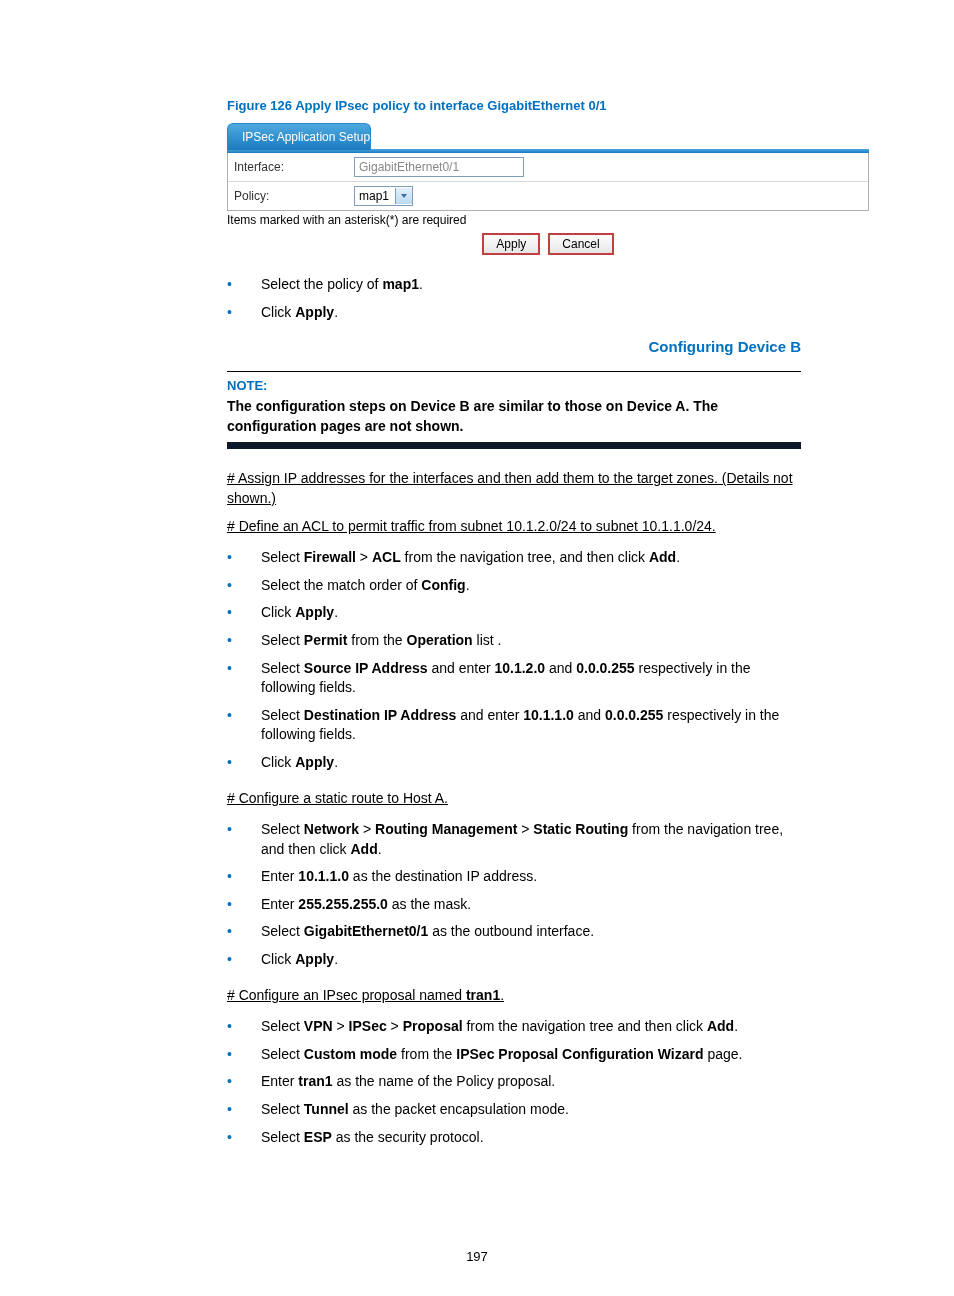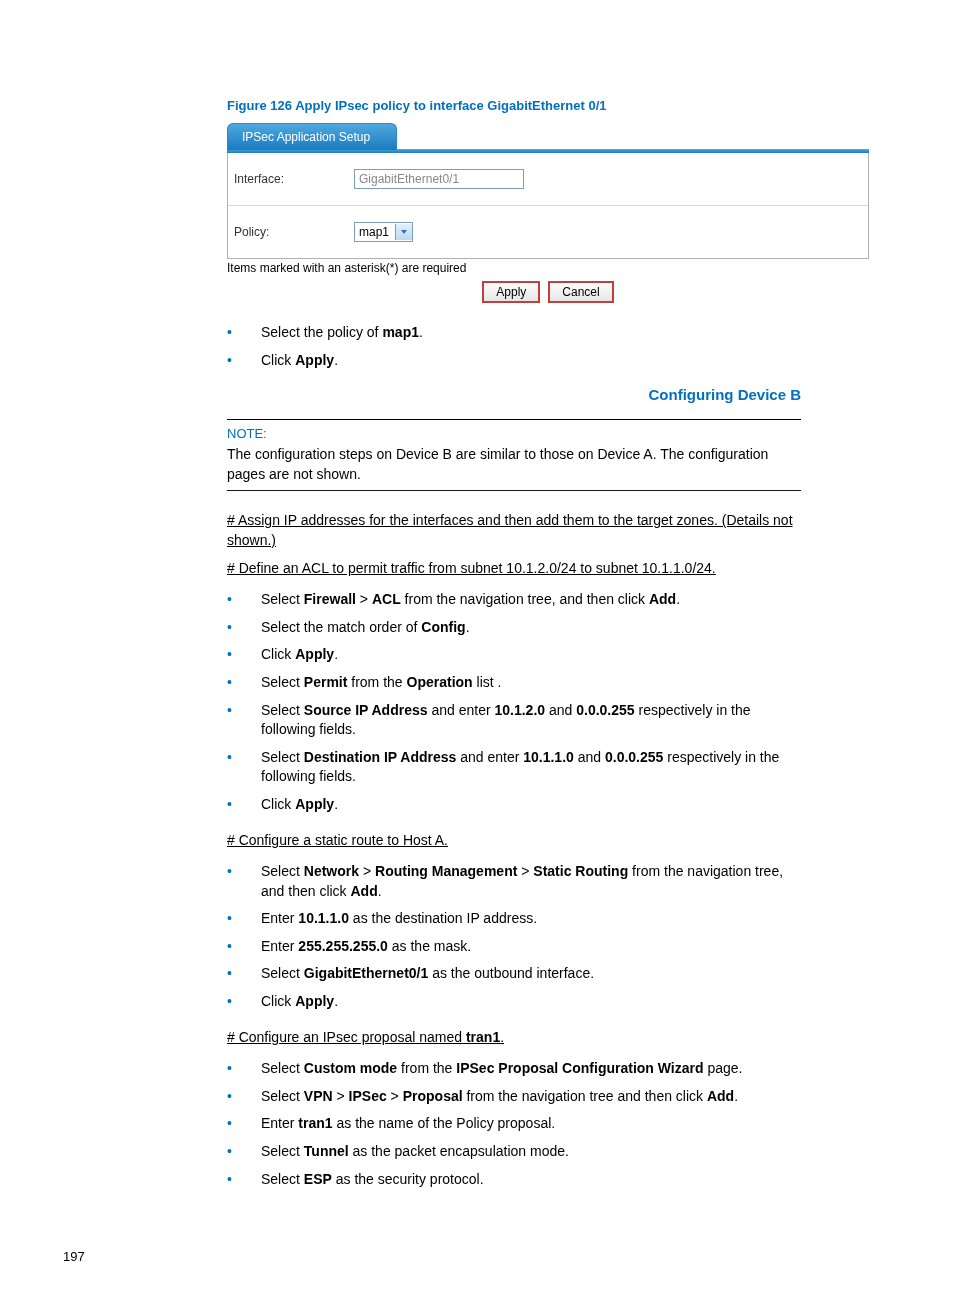--- a/index.html
+++ b/index.html
@@ -27,21 +27,21 @@
   }
   .figure-box {
     margin-left: 74px;
     margin-bottom: 20px;
   }
   .tab {
     display: inline-block;
     background: linear-gradient(#4fa9e0, #1a7bc0);
     color: #fff;
     font-size: 12px;
-    padding: 6px 26px 6px 14px;
+    padding: 6px 0 6px 14px;
     border-radius: 6px 6px 0 0;
     border: 1px solid #268acb;
     border-bottom: none;
   }
   .blue-bar {
     height: 4px;
     background: linear-gradient(#4fa9e0, #1a7bc0);
     width: 642px;
     margin-top: -1px;
   }
@@ -49,21 +49,21 @@
     border: 1px solid #b0b0b0;
     border-top: none;
     width: 640px;
     background: #fff;
     font-size: 12px;
   }
   .form-row {
     display: flex;
     align-items: center;
     border-bottom: 1px solid #d9d9d9;
-    padding: 16px 6px;
+    padding: 4px 6px;
   }
   .form-row:last-child { border-bottom: none; }
   .form-label {
     width: 120px;
     color: #333;
   }
   .text-input {
     border: 1px solid #7f9db9;
     color: #888;
     font-size: 12px;
@@ -133,23 +133,24 @@
     color: #0070c0;
     font-weight: bold;
     font-size: 15px;
     margin-bottom: 16px;
     margin-left: 0;
     text-align: right;
   }
   .note-block {
     margin-left: 74px;
     border-top: 1px solid #000;
-    border-bottom: 1px solid #0f172a;
+    border-bottom: 7px solid #0f172a;
     padding: 6px 0;
     margin-bottom: 20px;
+    font-weight: bold;
   }
   .note-title {
     color: #0070c0;
     font-size: 13px;
     margin-bottom: 4px;
   }
   .note-text {
     font-size: 14px;
     line-height: 1.4;
   }
@@ -157,20 +158,21 @@
     margin-left: 74px;
     line-height: 1.4;
     margin-bottom: 8px;
     text-decoration: underline;
   }
   .page-num {
     position: absolute;
     bottom: 40px;
     left: 0;
     width: 100%;
+    text-align: center;
     font-size: 13px;
   }
   .edit-icon {
     display: inline-block;
     vertical-align: middle;
     width: 16px;
     height: 14px;
   }
   b { font-weight: bold; }
 </style>
@@ -239,21 +241,21 @@
     <li><span>Select </span><b>Network</b><span> &gt; </span><b>Routing Management</b><span> &gt; </span><b>Static Routing</b><span> from the navigation tree, and then click </span><b>Add</b><span>.</span></li>
     <li><span>Enter </span><b>10.1.1.0</b><span> as the destination IP address.</span></li>
     <li><span>Enter </span><b>255.255.255.0</b><span> as the mask.</span></li>
     <li><span>Select </span><b>GigabitEthernet0/1</b><span> as the outbound interface.</span></li>
     <li><span>Click </span><b>Apply</b><span>.</span></li>
   </ul>
 
   <div class="body-text"><span># Configure an IPsec proposal named </span><b>tran1</b><span>.</span></div>
 
   <ul class="bullets">
+    <li><span>Select </span><b>VPN</b><span> &gt; </span><b>IPSec</b><span> &gt; </span><b>Proposal</b><span> from the navigation tree and then click </span><b>Add</b><span>.</span></li>
     <li><span>Select </span><b>Custom mode</b><span> from the </span><b>IPSec Proposal Configuration Wizard</b><span> page.</span></li>
-    <li><span>Select </span><b>VPN</b><span> &gt; </span><b>IPSec</b><span> &gt; </span><b>Proposal</b><span> from the navigation tree and then click </span><b>Add</b><span>.</span></li>
     <li><span>Enter </span><b>tran1</b><span> as the name of the Policy proposal.</span></li>
     <li><span>Select </span><b>Tunnel</b><span> as the packet encapsulation mode.</span></li>
     <li><span>Select </span><b>ESP</b><span> as the security protocol.</span></li>
   </ul>
 
   <div class="page-num">197</div>
 </div>
 
 </body></html>

